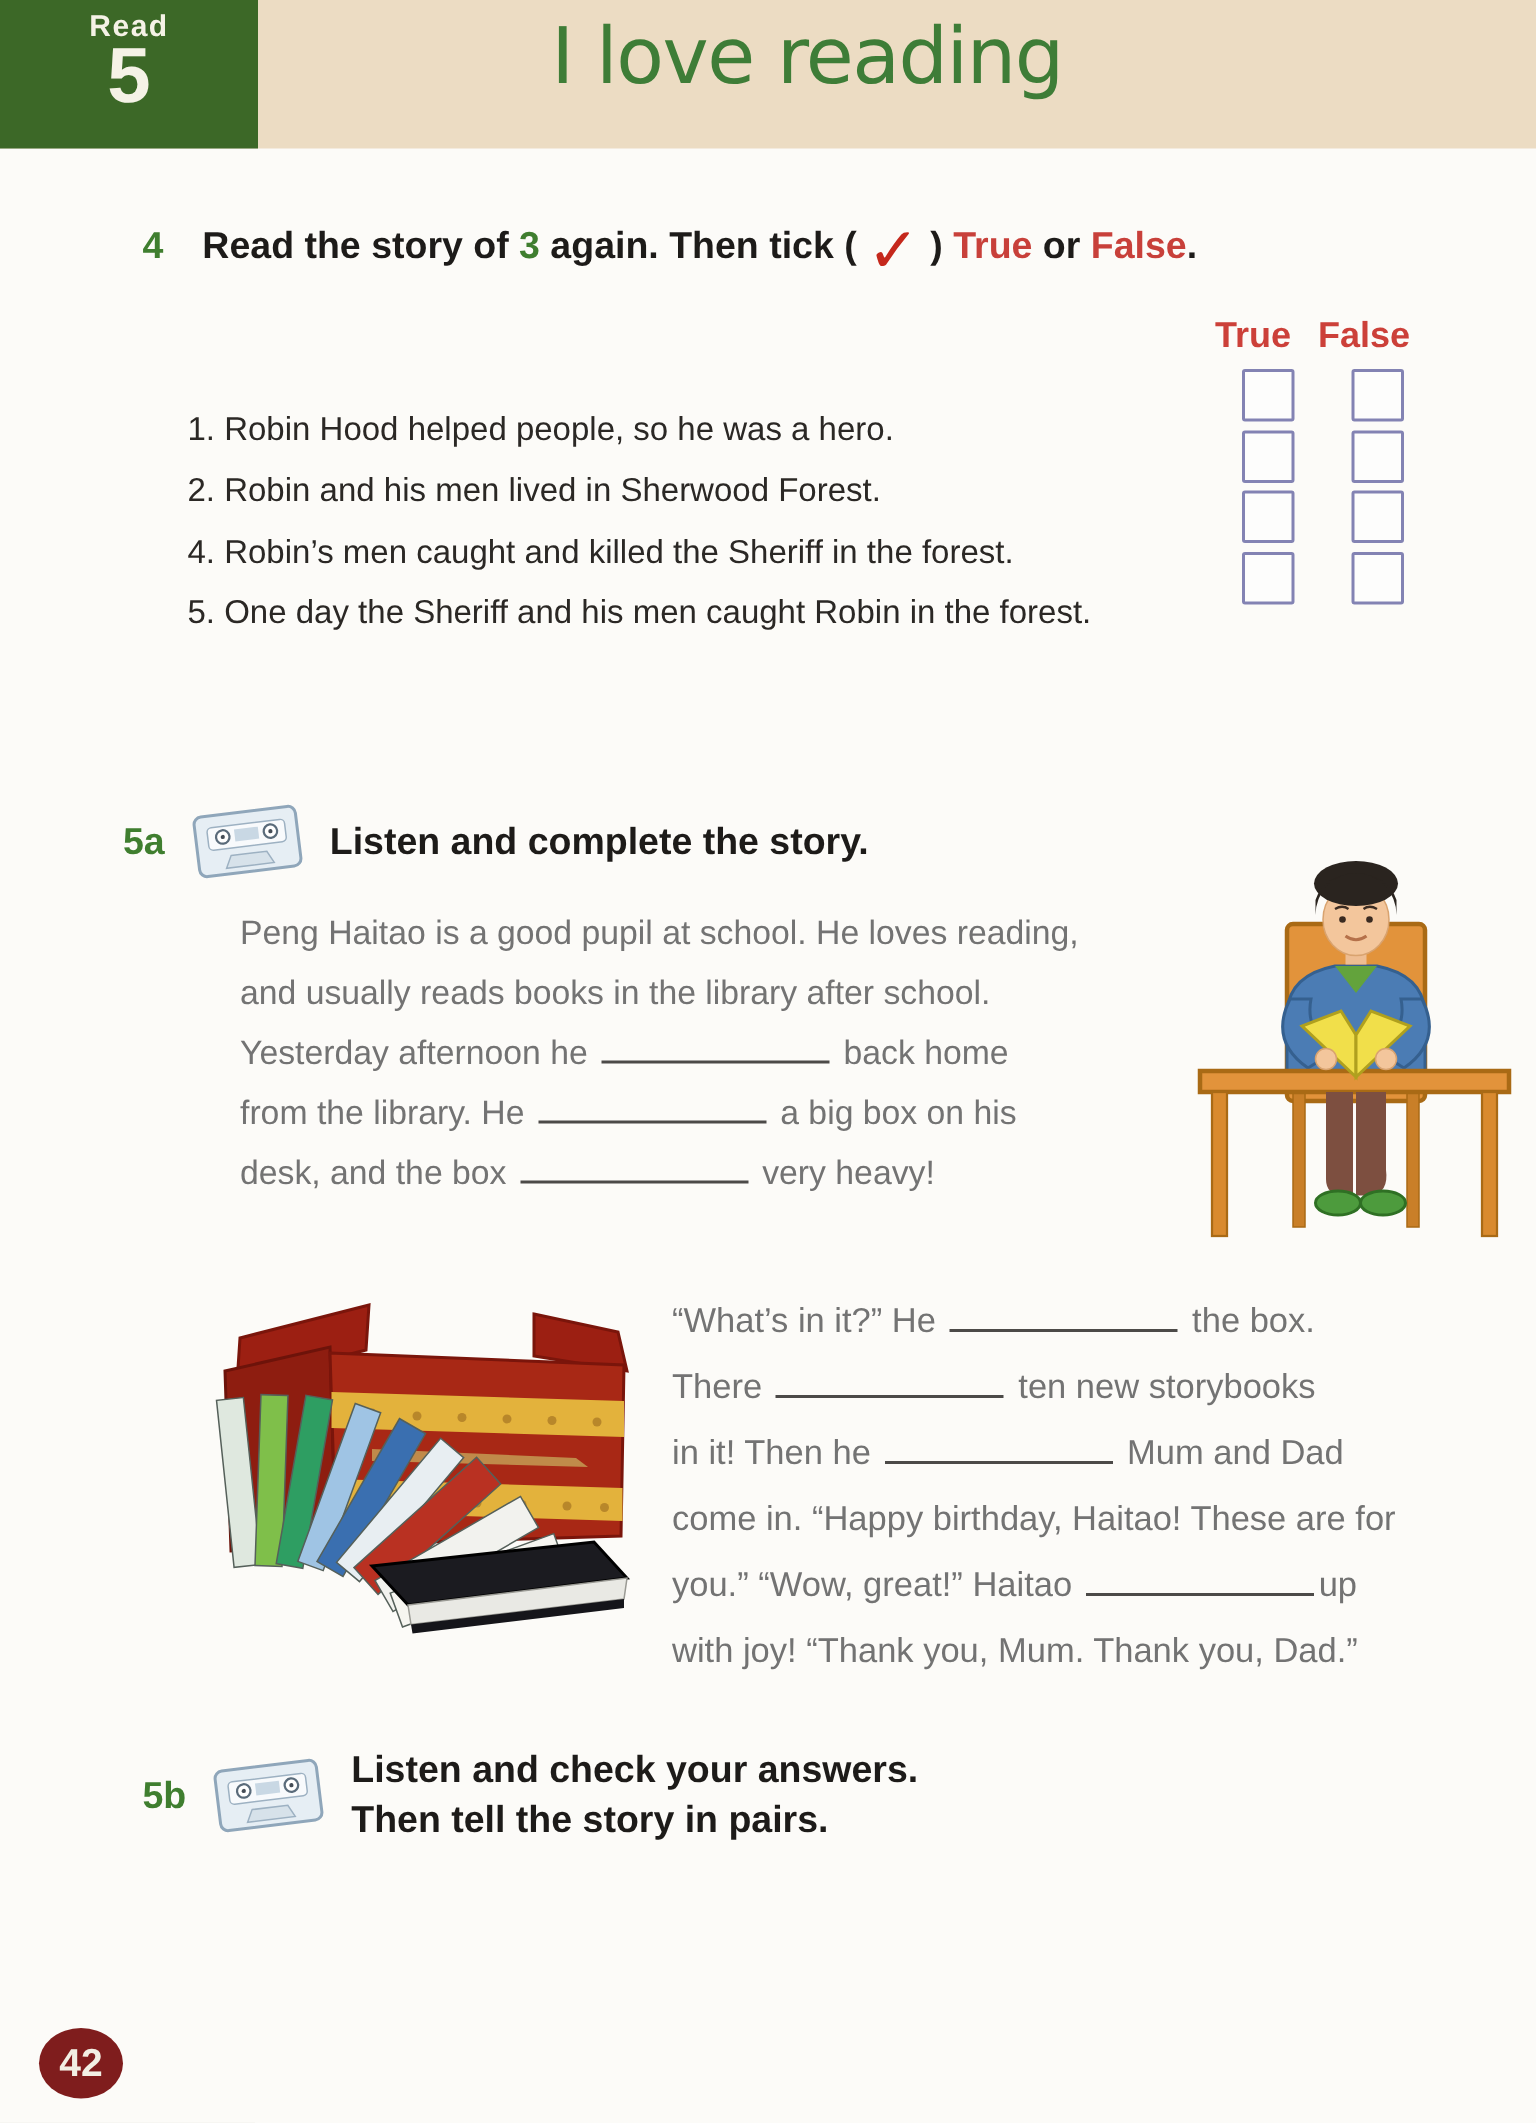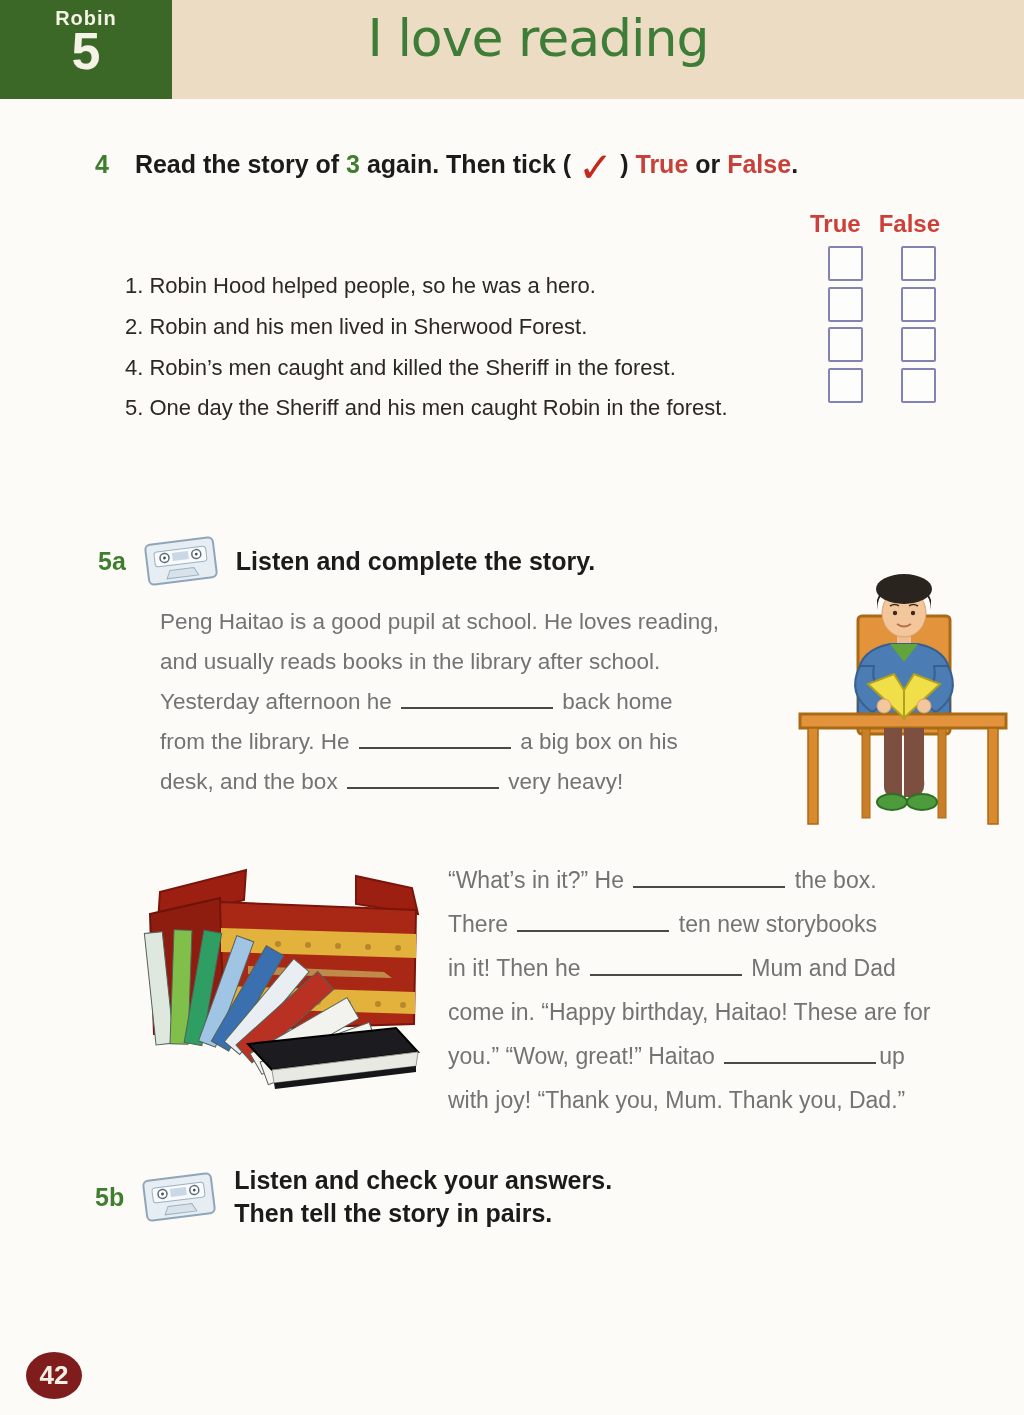--- a/index.html
+++ b/index.html
@@ -24,21 +24,21 @@
 
   .s4-rows{position:absolute; left:125px; top:244px; width:830px;}
   .s4-row{position:relative; height:40.7px; display:flex; align-items:center;}
   .s4-text{font-size:22px; color:#2b2825; white-space:nowrap;margin-top:44px;}
   .cb{position:absolute; width:35px; height:35px; top:2px; background:#fdfdfc;
       border:2.5px solid #8383b3; border-radius:2px; box-sizing:border-box; cursor:pointer;}
   .cb.true{left:703px;} .cb.false{left:776px;}
 
   
   .s5-head{position:absolute; display:flex; align-items:center; gap:16px;}
-  #s5a-head{left:98px; top:534px;}
+  #s5a-head{left:82px; top:534px;}
   #s5b-head{left:95px; top:1164px;}
   .s5-num{font-size:25px; font-weight:bold; color:#3f7e2f;}
   .s5-title{font-size:25px; font-weight:bold; color:#1d1b19; line-height:33px;}
   .cassette{flex:0 0 auto;}
 
   
   .para{position:absolute; color:#737373;}
   #para1{left:160px; top:602px; width:640px; font-size:22.5px; line-height:40px;}
   #para2{left:448px; top:858px; width:545px; font-size:23px; line-height:44px;}
   .blank{display:inline-block; width:152px; height:0.8em; border-bottom:2px solid #4c4a48; margin:0 3px; cursor:text;}
@@ -51,21 +51,21 @@
       border-radius:50%; color:#f2efe4; font-size:26px; font-weight:bold;
       display:flex; align-items:center; justify-content:center;}
 </style>
 </head>
 <body>
 
 <div class="page">
 
   <div class="band">
     <div class="unit-badge">
-      <span class="unit-label">Robin</span>
+      <span class="unit-label">Read</span>
       <span class="unit-number">5</span>
     </div>
     <div class="band-title">I love reading</div>
   </div>
 
   <div class="s4-head">
     <span class="s4-num">4</span><span><span class="c-ink">Read the story of </span><span class="c-green">3</span><span class="c-ink"> again. Then tick ( </span><span class="c-tick">✓</span><span class="c-ink"> ) </span><span class="c-red">True</span><span class="c-ink"> or </span><span class="c-red">False</span><span class="c-ink">.</span></span>
   </div>
 
   <div class="tf-head">

